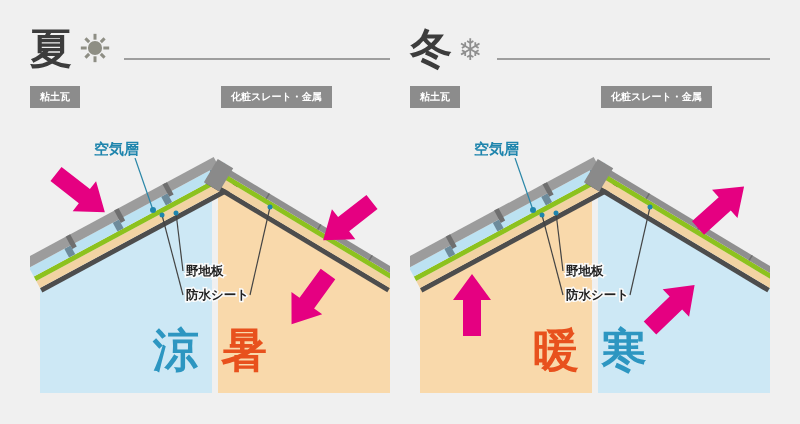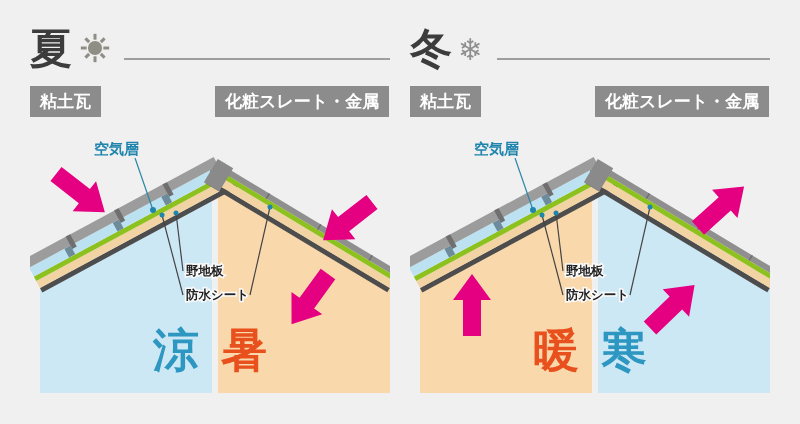--- a/index.html
+++ b/index.html
@@ -13,24 +13,24 @@
   .header{display:flex;align-items:flex-end;height:48px}
   .season{
     font-size:42px;font-weight:700;color:#3c3c3c;line-height:1;
     font-family:"DejaVu Serif",serif;
   }
   .icon-sun{width:30px;height:30px;margin:0 0 7px 8px;flex:0 0 auto}
   .icon-snow{font-size:30px;line-height:1;color:#8f8f8f;margin:0 0 5px 6px}
   .rule{flex:1;height:2px;margin:0 0 10px 14px}
   .badge{
     position:absolute;top:64px;display:inline-block;
-    font-size:17px;font-weight:700;padding:4px 10px;white-space:nowrap;
+    font-size:10px;font-weight:700;padding:4px 10px;white-space:nowrap;
   }
   .badge.b1{left:0}
-  .badge.b2{left:185px}
+  .badge.b2{left:191px}
   .diagram{position:absolute;top:106px;left:0;width:360px;height:270px}
   .diagram text{font-family:"Liberation Sans","DejaVu Sans",sans-serif}
   .lbl{font-size:12.5px;font-weight:700;fill:#222;stroke:#fbfbfb;stroke-width:3px;paint-order:stroke}
   .air-lbl{font-size:15px;font-weight:700;stroke:#f0f0f0;stroke-width:3px;paint-order:stroke}
   .big{font-size:46px;font-weight:700;font-family:"DejaVu Serif",serif;text-anchor:middle}
   .leader{stroke:#444;stroke-width:1.2;fill:none}
   .air-leader{stroke:#2b87a8;stroke-width:1.2;fill:none}
   .dot{fill:#1f85ad}
   .seam{stroke:#6e6e6e;stroke-width:1.5}
 </style>

